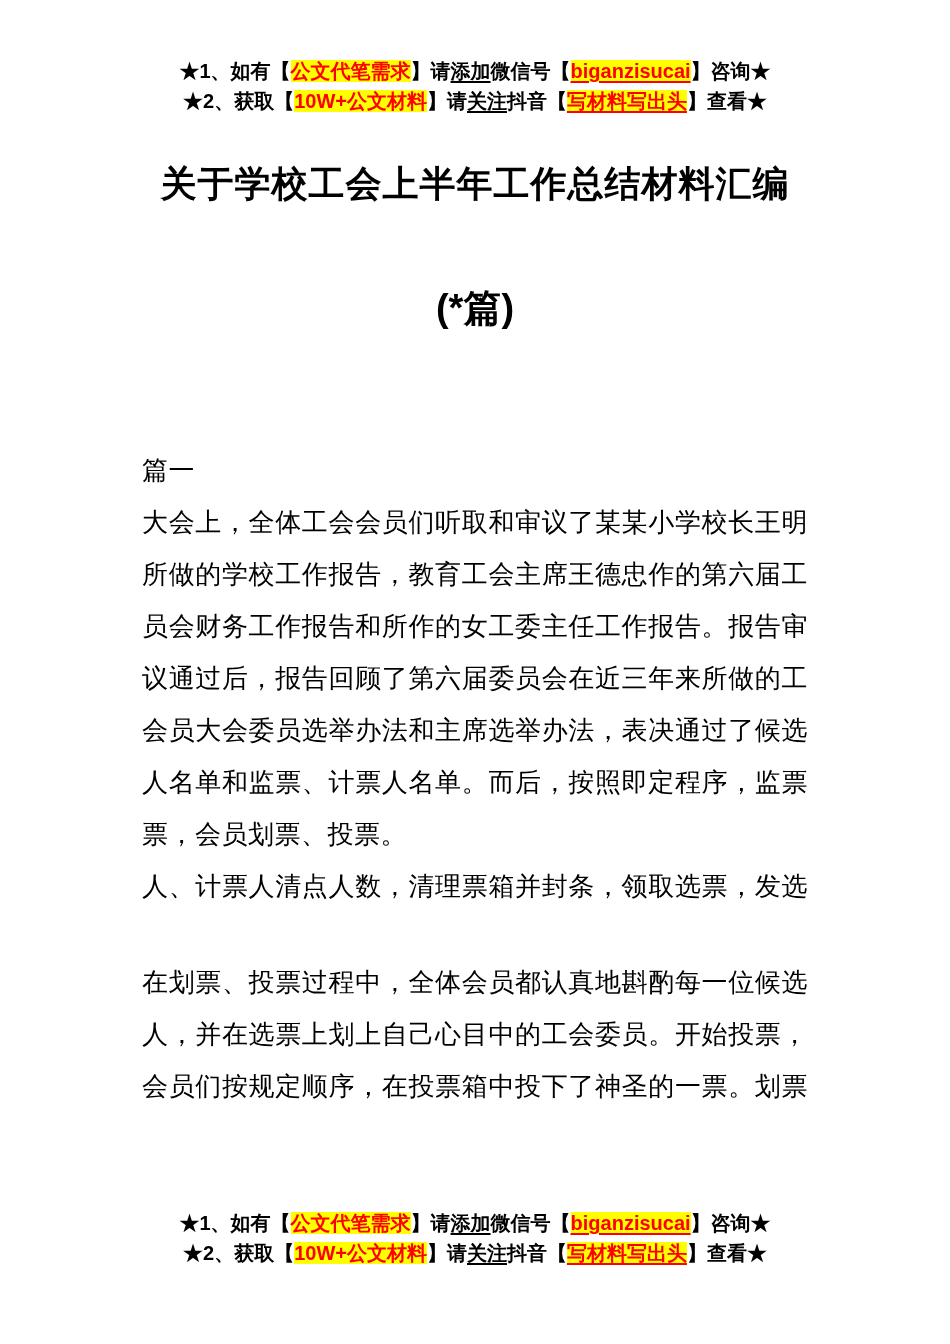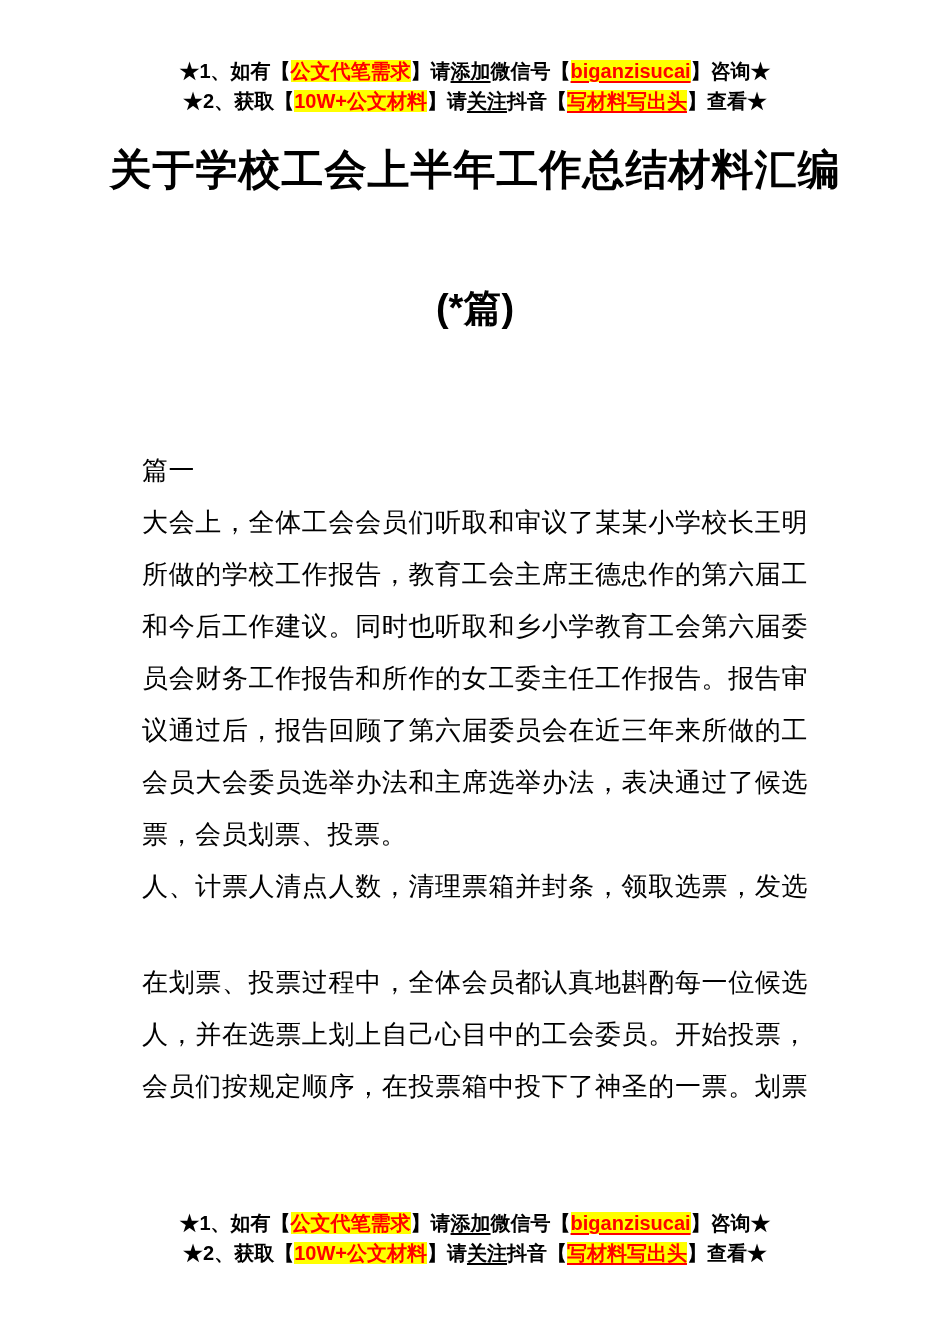--- a/index.html
+++ b/index.html
@@ -39,23 +39,23 @@
   .run-highlight-underline {
     color: var(--hl-text, #ff0000);
     background: var(--hl-bg, #ffff00);
     text-decoration: underline;
     text-decoration-thickness: 2px;
     text-underline-offset: 3px;
   }
   .doc-title {
     position: absolute;
     top: 142px; left: 0; right: 0;
-    margin: 0;
+    margin: 18px;
     text-align: center;
-    font-size: 42px;
+    font-size: 36px;
     font-weight: 700;
     letter-spacing: 1px;
   }
   .doc-subtitle {
     position: absolute;
     top: 283px; left: 0; right: 0;
     text-align: center;
     font-size: 38px;
     font-weight: 700;
   }
@@ -90,24 +90,24 @@
   <h1 class="doc-title">关于学校工会上半年工作总结材料汇编</h1>
 
   <div class="doc-subtitle">(*篇)</div>
 
   <div class="content">
     <div class="line flush section-label">篇一</div>
 
   <div class="paragraph">
         <div class="line">大会上，全体工会会员们听取和审议了某某小学校长王明</div>
         <div class="line">所做的学校工作报告，教育工会主席王德忠作的第六届工</div>
-        <div class="line">和今后工作建议。同时也听取和乡小学教育工会第六届委</div>
         <div class="line">员会财务工作报告和所作的女工委主任工作报告。报告审</div>
         <div class="line">议通过后，报告回顾了第六届委员会在近三年来所做的工作</div>
         <div class="line">会员大会委员选举办法和主席选举办法，表决通过了候选</div>
+        <div class="line">人名单和监票、计票人名单。而后，按照即定程序，监票</div>
         <div class="line flush">票，会员划票、投票。</div>
         <div class="line">人、计票人清点人数，清理票箱并封条，领取选票，发选</div>
       </div>
       <div class="paragraph para-gap">
         <div class="line">在划票、投票过程中，全体会员都认真地斟酌每一位候选</div>
         <div class="line">人，并在选票上划上自己心目中的工会委员。开始投票，</div>
         <div class="line">会员们按规定顺序，在投票箱中投下了神圣的一票。划票</div>
       </div>
     </div>
 

